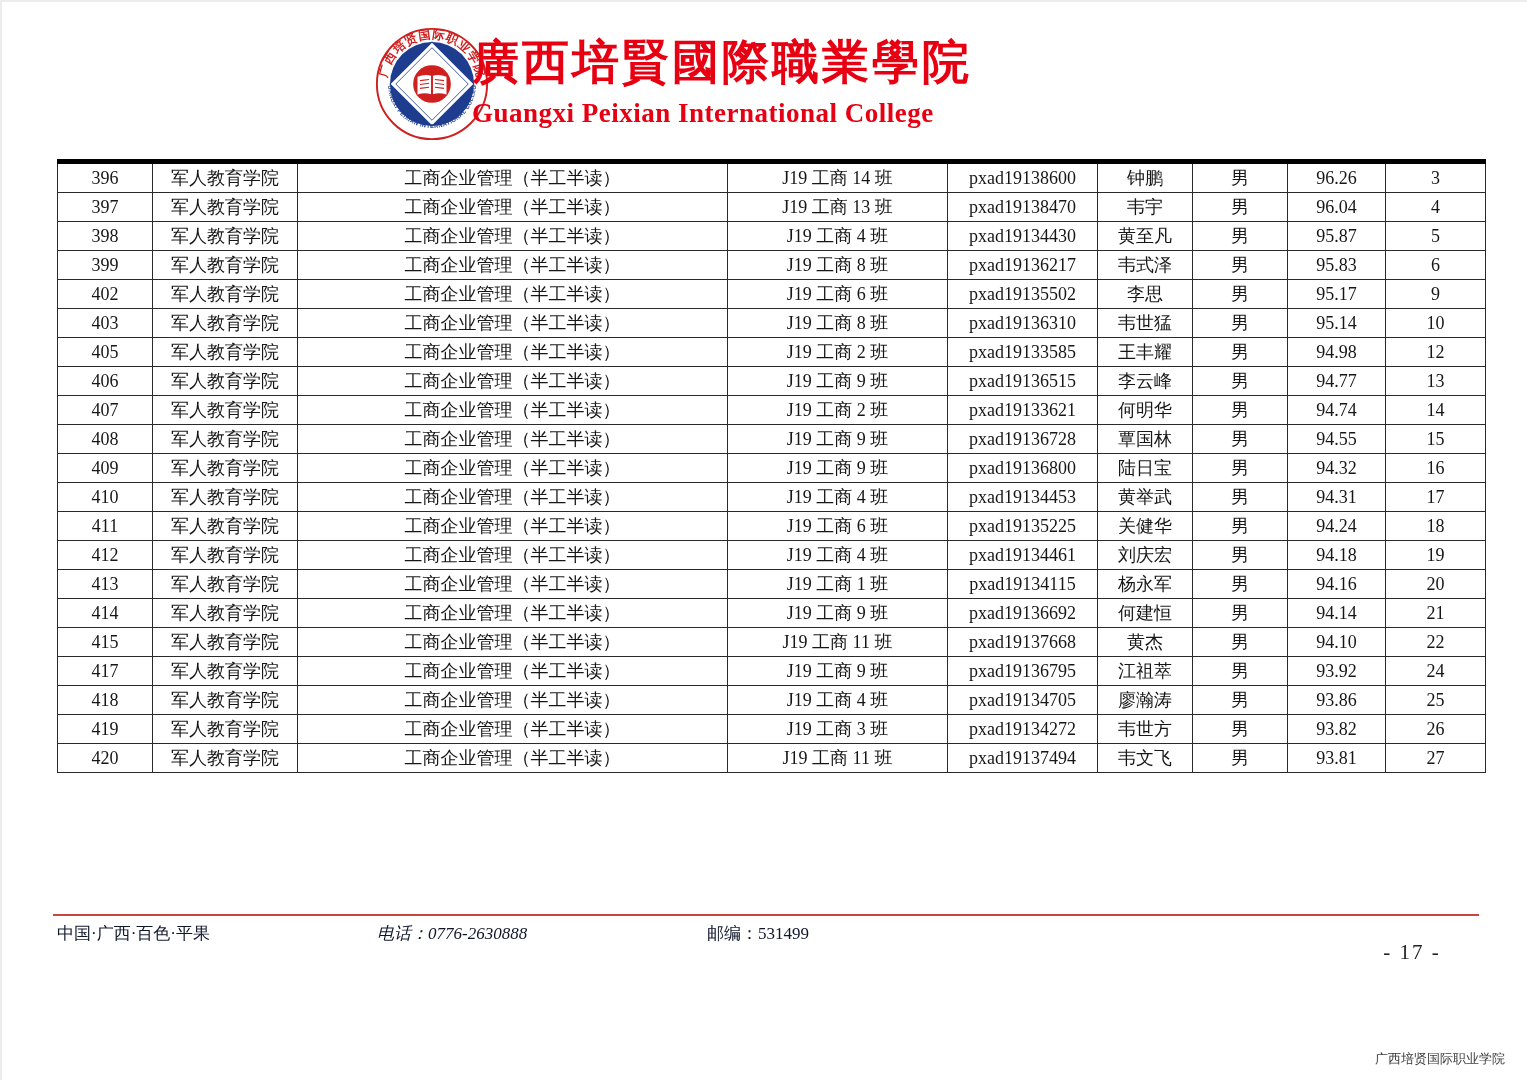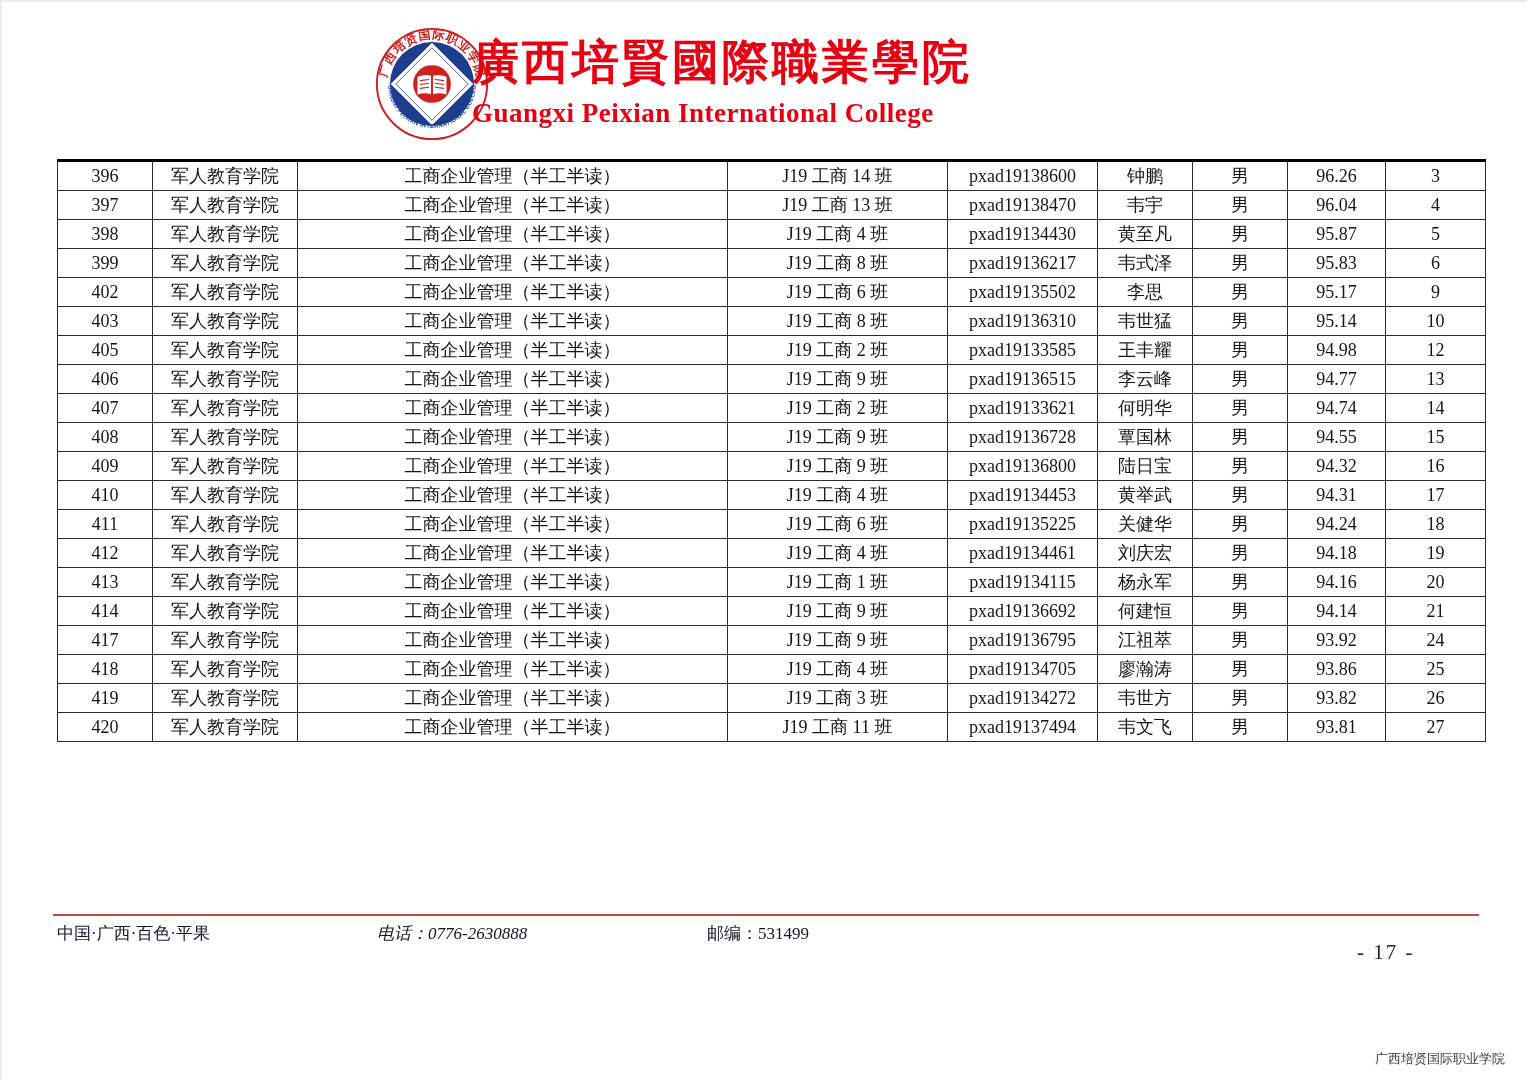--- a/index.html
+++ b/index.html
@@ -22,36 +22,36 @@
     font-family:"Liberation Serif","DejaVu Serif",serif;
   }
   .title-en{
     color:#e60012;font-weight:bold;font-size:27px;margin-top:2px;
     white-space:nowrap;letter-spacing:0.5px;
   }
   
   table.roster{
     position:absolute;left:55px;top:157px;width:1428px;
     border-collapse:collapse;table-layout:fixed;
-    border-top:3px solid #000000;
+    border-top:5px solid #000000;
     font-size:18px;color:#161616;
   }
   table.roster td{
     border:1px solid #2a2a2a;
     height:28px;text-align:center;vertical-align:middle;
     padding:0 2px;overflow:hidden;white-space:nowrap;
   }
   
   .footer-line{position:absolute;left:51px;top:912px;width:1426px;height:2px;background:#c8473d;}
   .footer-item{position:absolute;top:920px;color:#0f172a;font-size:17px;white-space:nowrap;}
   .footer-address{left:55px;}
   .footer-phone{left:375px;font-style:italic;}
   .footer-postcode{left:705px;}
   .page-number{
-    position:absolute;left:1355px;top:938px;width:110px;
+    position:absolute;left:1355px;top:938px;width:110px;text-align:center;
     font-size:21px;color:#222;letter-spacing:2px;white-space:nowrap;
   }
   .watermark{
     position:absolute;left:1373px;top:1048px;
     font-size:13px;color:#3c3c3c;white-space:nowrap;
     font-family:"Liberation Sans","DejaVu Sans",sans-serif;
   }
 </style>
 </head>
 <body>
@@ -276,20 +276,31 @@
           <td>军人教育学院</td>
           <td>工商企业管理（半工半读）</td>
           <td>J19 工商 9 班</td>
           <td>pxad19136692</td>
           <td>何建恒</td>
           <td>男</td>
           <td>94.14</td>
           <td>21</td>
         </tr>
         <tr>
+          <td>415</td>
+          <td>军人教育学院</td>
+          <td>工商企业管理（半工半读）</td>
+          <td>J19 工商 11 班</td>
+          <td>pxad19137668</td>
+          <td>黄杰</td>
+          <td>男</td>
+          <td>94.10</td>
+          <td>22</td>
+        </tr>
+        <tr>
           <td>417</td>
           <td>军人教育学院</td>
           <td>工商企业管理（半工半读）</td>
           <td>J19 工商 9 班</td>
           <td>pxad19136795</td>
           <td>江祖萃</td>
           <td>男</td>
           <td>93.92</td>
           <td>24</td>
         </tr>

